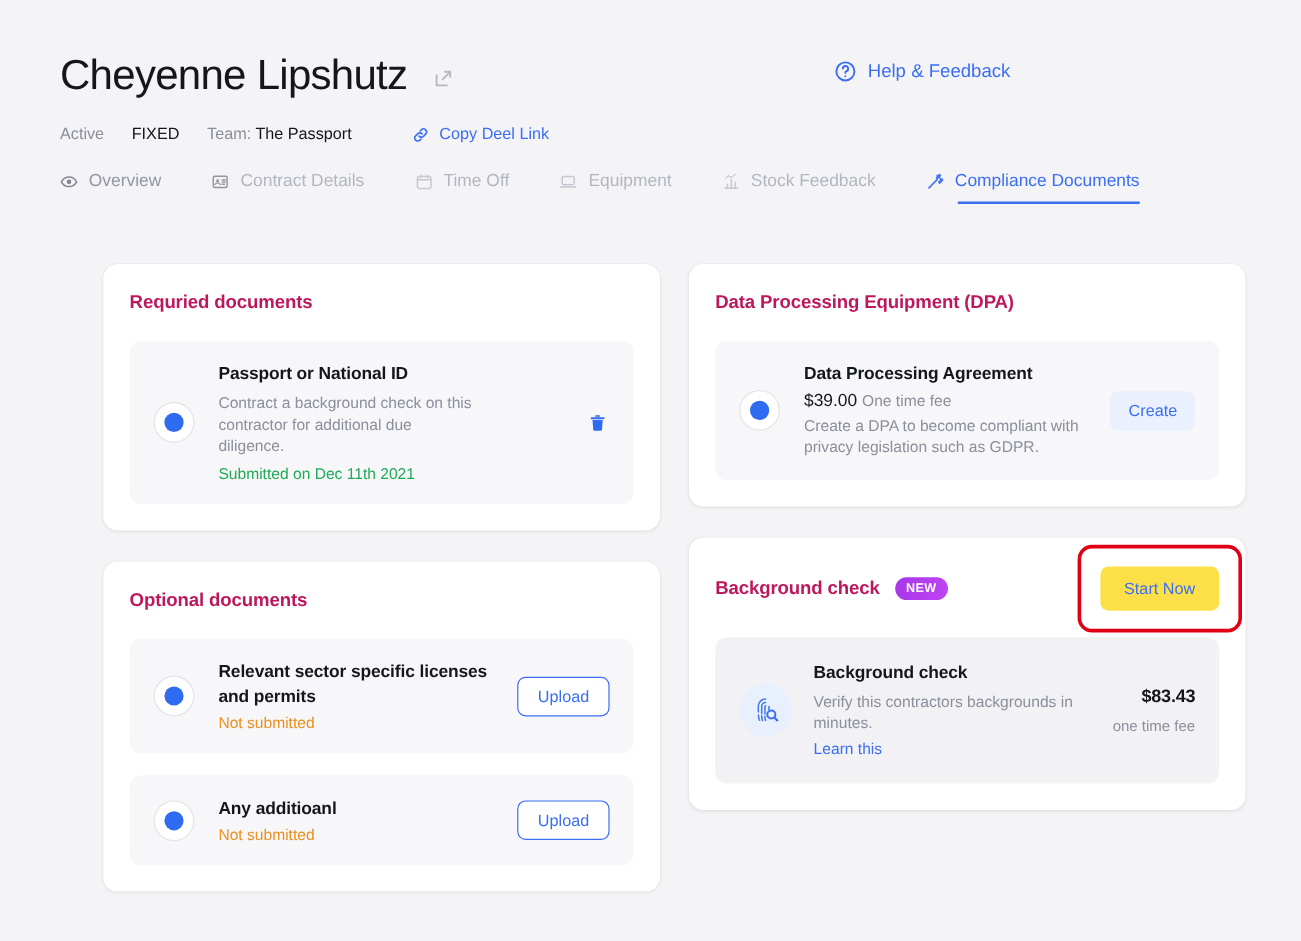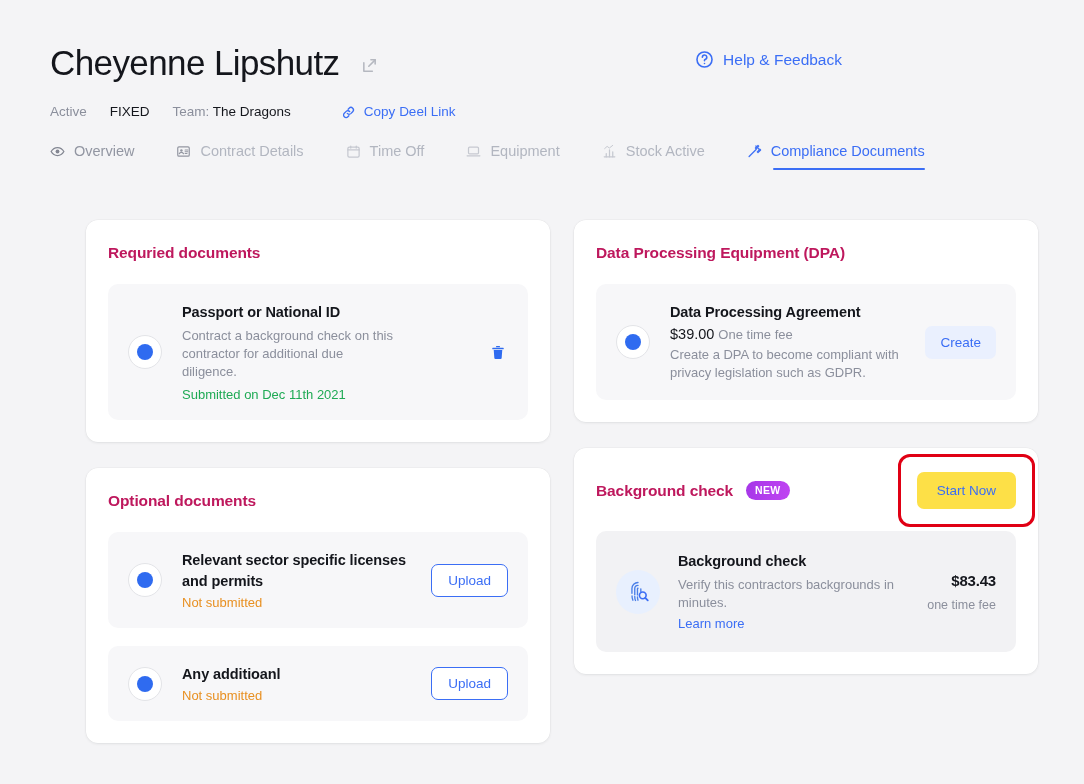--- a/index.html
+++ b/index.html
@@ -195,21 +195,21 @@
           <path d="M9.3 9.1a2.8 2.8 0 1 1 3.4 2.8c-.5.15-.7.6-.7 1.1v.6" stroke-linecap="round"></path>
           <circle cx="12" cy="17" r="1.05" fill="#3b6ef5" stroke="none"></circle>
         </svg>
       </span>
       <span>Help &amp; Feedback</span>
     </div>
 
     <div class="meta-row">
       <span class="meta-active">Active</span>
       <span class="meta-fixed">FIXED</span>
-      <span class="meta-team"><span>Team:</span> <b>The Dragons</b></span>
+      <span class="meta-team"><span>Team:</span> <b>The Passport</b></span>
       <span class="copy-link">
         <span>
           <svg class="link-icon" viewBox="0 0 24 24" fill="none" stroke="#3b6ef5" stroke-width="2.1" stroke-linecap="round">
             <path d="M10 13.5a4 4 0 0 0 5.7.3l3-3a4 4 0 0 0-5.7-5.7l-1.6 1.6"></path>
             <path d="M14 10.5a4 4 0 0 0-5.7-.3l-3 3a4 4 0 0 0 5.7 5.7l1.6-1.6"></path>
           </svg>
         </span>
         <span>Copy Deel Link</span>
       </span>
     </div>
@@ -261,21 +261,21 @@
     </div>
 
     <div class="tab">
       <span>
         <svg class="t-ico" viewBox="0 0 24 24" fill="none" stroke="#c3c6ce" stroke-width="2" stroke-linecap="round">
           <path d="M3.5 20.5h17"></path>
           <path d="M6.8 20.5v-5.2M12 20.5V9.2M17.2 20.5v-8"></path>
           <path d="M4.2 7.4l4-3.6 3.6 2.6 5.4-4.2" stroke-width="1.6"></path>
         </svg>
       </span>
-      <span>Stock Active</span>
+      <span>Stock Feedback</span>
     </div>
 
     <div class="tab active">
       <span>
         <svg class="t-ico" viewBox="0 0 24 24" fill="none" stroke="#3b6ef5" stroke-width="2" stroke-linecap="round" stroke-linejoin="round">
           <path d="M14.2 3.2l6.4 6.4"></path>
           <path d="M17.6 2.2l1.2 1.2-4.2 4.2-1.2-1.2z" fill="#3b6ef5"></path>
           <path d="M20.6 8.4l1.2 1.2-4.2 4.2-1.2-1.2z" fill="#3b6ef5"></path>
           <path d="M14.6 8.8L3.4 20" stroke-width="2.2"></path>
         </svg>
@@ -381,21 +381,21 @@
               <path d="M6.5 15.6c0 1.6.3 2.9.8 4"></path>
               <path d="M9 16.2c0 1.4.2 2.6.7 3.6"></path>
               <path d="M11.5 16.6c0 1.2.2 2.2.5 3"></path>
               <circle cx="16.4" cy="15.1" r="3.1" stroke="#3b6ef5" stroke-width="1.5"></circle>
               <path d="M18.7 17.4l2.3 2.3" stroke="#3b6ef5" stroke-width="1.7"></path>
             </svg>
           </div>
           <div class="doc-body">
             <div class="doc-name">Background check</div>
             <div class="doc-desc wide">Verify this contractors backgrounds in minutes.</div>
-            <span class="learn-more">Learn more</span>
+            <span class="learn-more">Learn this</span>
           </div>
           <div class="bg-price">
             <div class="big">$83.43</div>
             <div class="small">one time fee</div>
           </div>
         </div>
       </div>
 
     </div>
 

